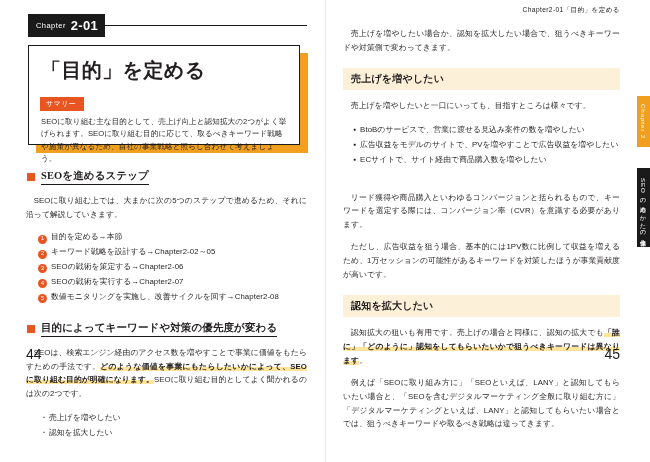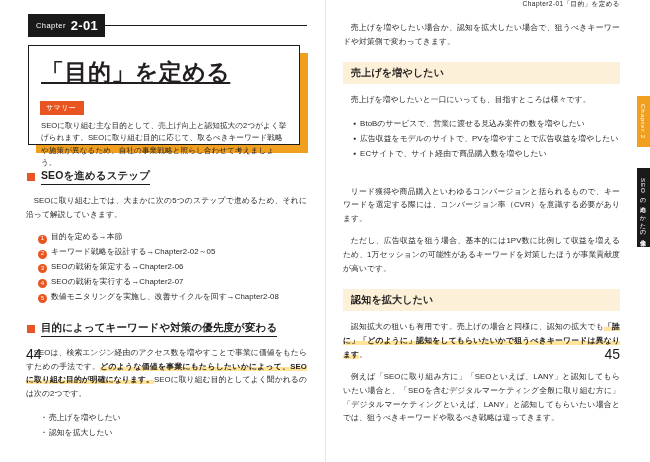--- a/index.html
+++ b/index.html
@@ -23,21 +23,21 @@
   .page {
     position: relative;
     width: 325px;
     height: 372px;
     box-sizing: border-box;
   }
   .page-left {
     padding: 14px 18px 0 26px;
   }
   .page-right {
-    padding: 0 30px 0 18px;
+    padding: 6px 30px 0 18px;
   }
   .gutter {
     position: absolute;
     left: 325px;
     top: 0;
     width: 1px;
     height: 462px;
     background: #e8e8e8;
   }
 
@@ -94,25 +94,24 @@
     left: 0;
     top: 0;
     width: 272px;
     height: 100px;
     background: #ffffff;
     border: 1px solid #1a1a1a;
     box-sizing: border-box;
     padding: 9px 10px;
   }
   .title-text {
-    font-size: 23px;
+    font-size: 20px;
     font-weight: bold;
     letter-spacing: .02em;
     margin: 2px 0 8px 2px;
-    text-decoration: underline;
   }
   .summary-label {
     display: inline-block;
     background: #e85520;
     color: #ffffff;
     font-size: 7px;
     padding: 2px 8px 2px 6px;
     letter-spacing: .06em;
     margin: 0 0 5px 1px;
   }
@@ -121,20 +120,21 @@
     line-height: 1.62;
     letter-spacing: .01em;
     margin: 0 2px;
   }
 
   
   .h2 {
     display: flex;
     align-items: center;
     margin: 16px 0 9px 1px;
+    font-family: Liberation Serif, serif;
   }
   .h2 .bullet {
     width: 8px;
     height: 8px;
     background: #e85520;
     margin-right: 6px;
     flex: none;
   }
   .h2 .h2-text {
     font-size: 10.5px;

